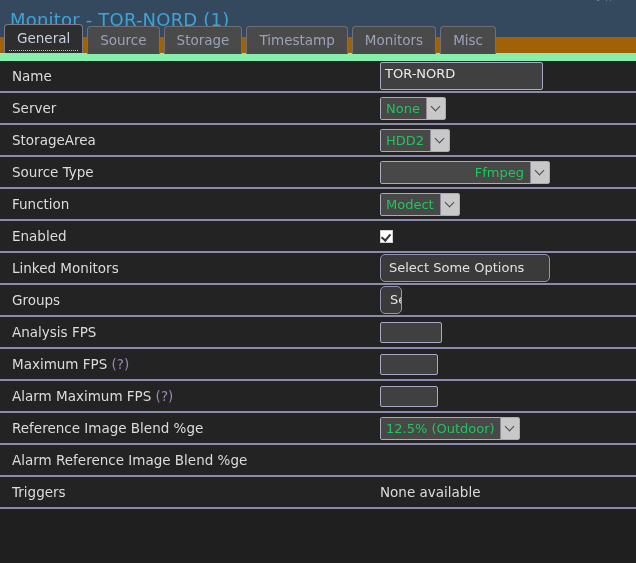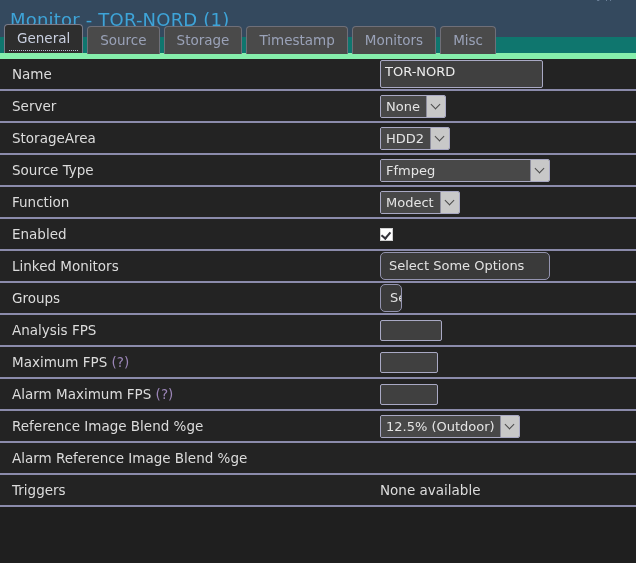--- a/index.html
+++ b/index.html
@@ -38,21 +38,21 @@
     color: #6b8099;
     white-space: nowrap;
     overflow: hidden;
     height: 7px;
     line-height: 11px;
   }
 
   
   .tabstrip {
     height: 16px;
-    background: #0f766e;
+    background: #a16207;
     padding: 4px 0 0 4px;
     box-sizing: border-box;
     display: flex;
     align-items: flex-end;
     gap: 4px;
     position: relative;
   }
   .tab {
     font-size: 13.5px;
     color: #9aa2b8;
@@ -80,21 +80,21 @@
     left: 4px;
     right: 4px;
     bottom: 2px;
     height: 0;
     border-bottom: 1px dotted #b9bfd0;
   }
 
   
   .form {
     background: #232323;
-    border-top: 6px solid #86efac;
+    border-top: 8px solid #86efac;
   }
   .row {
     display: flex;
     align-items: center;
     height: 32px;
     border-bottom: 2px solid #8b8bab;
     box-sizing: border-box;
     position: relative;
   }
   .row:last-child { border-bottom: 2px solid #8b8bab; }
@@ -140,28 +140,29 @@
     display: inline-flex;
     align-items: stretch;
     height: 23px;
     border: 1px solid #a9a9c4;
     box-sizing: border-box;
     border-radius: 2px;
     background: #484848;
     overflow: hidden;
   }
   .select .val {
-    color: #e5e5e5;
+    color: #22c55e;
     font-size: 13px;
     line-height: 21px;
     padding: 0 6px 0 5px;
     white-space: nowrap;
     background: #484848;
     flex: 1 1 auto;
     overflow: hidden;
+    text-align: right;
   }
   .select .arrow {
     flex: 0 0 18px;
     width: 18px;
     background: #c8c8c8;
     border-left: 1px solid #8e8e9e;
     position: relative;
   }
   .select .arrow::after {
     content: "";

